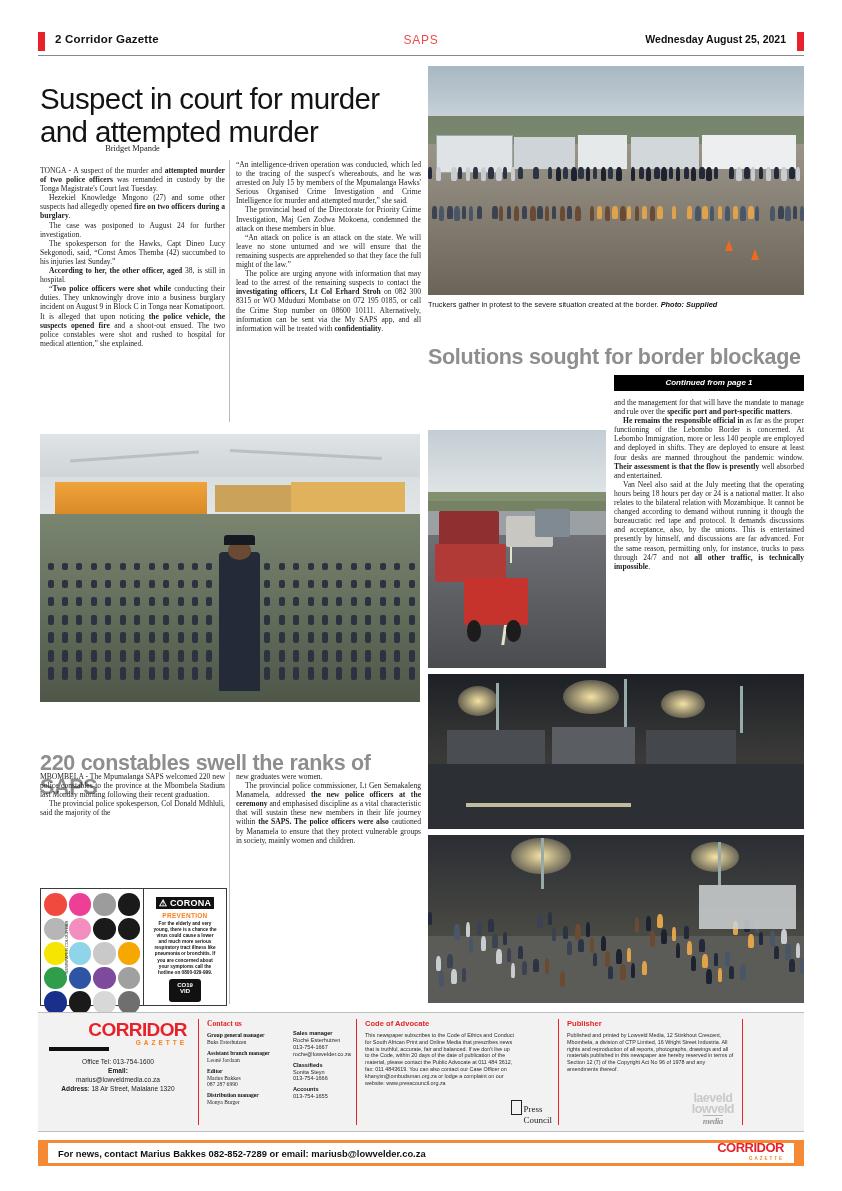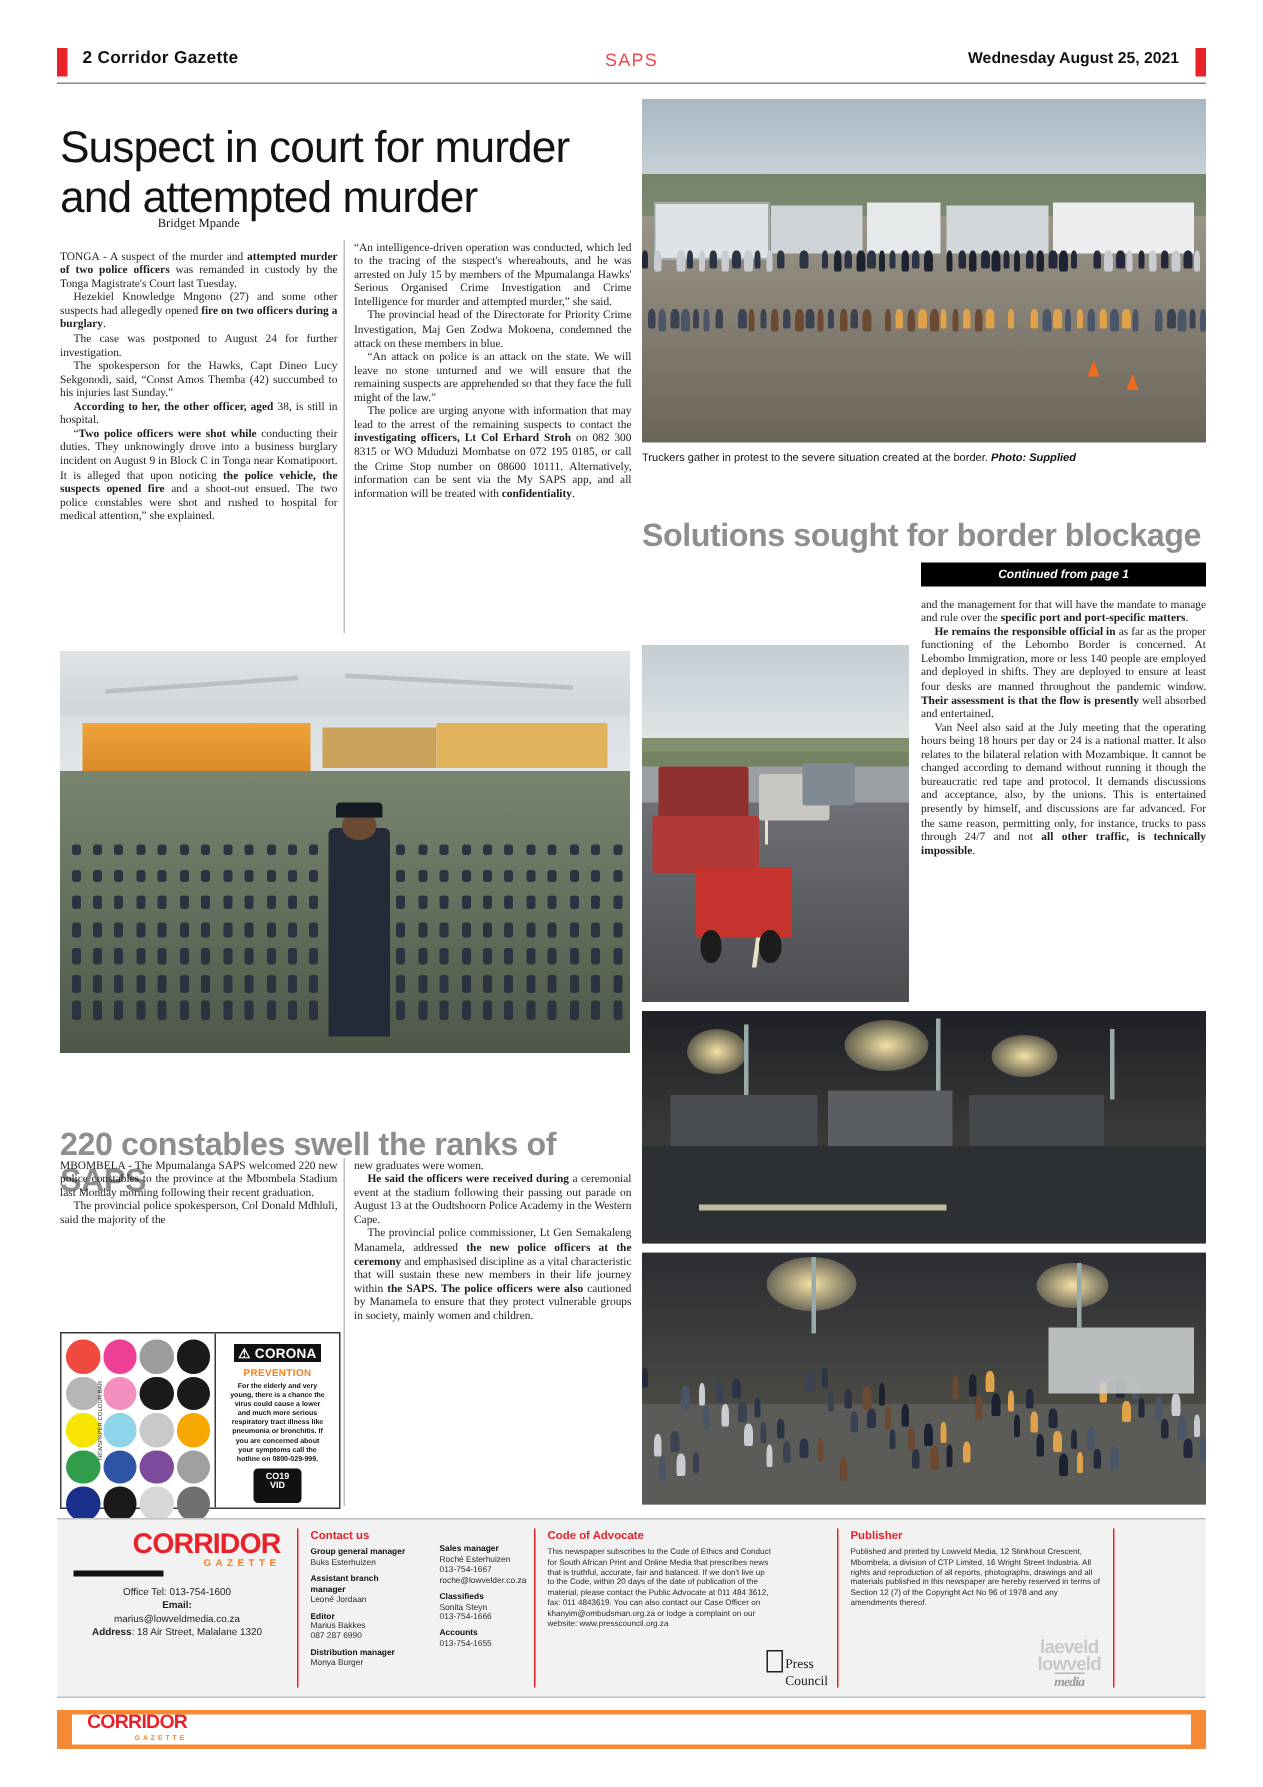--- a/index.html
+++ b/index.html
@@ -649,21 +649,20 @@
   </div>
 
   <h2 class="h3-main">220 constables swell the ranks of SAPS</h2>
   <div class="s3-divider"></div>
   <div class="body-col s3c1">
       <p class="noind">MBOMBELA - The Mpumalanga SAPS welcomed 220 new police constables to the province at the Mbombela Stadium last Monday morning following their recent graduation.</p>
       <p class="">The provincial police spokesperson, Col Donald Mdhluli, said the majority of the</p>
     </div>
   <div class="body-col s3c2">
       <p class="noind">new graduates were women.</p>
-      <p class=""><b>He said the officers were received during</b> a ceremonial event at the stadium following their passing out parade on August 13 at the Oudtshoorn Police Academy in the Western Cape.</p>
       <p class="">The provincial police commissioner, Lt Gen Semakaleng Manamela, addressed <b>the new police officers at the ceremony</b> and emphasised discipline as a vital characteristic that will sustain these new members in their life journey within <b>the SAPS. The police officers were also</b> cautioned by Manamela to ensure that they protect vulnerable groups in society, mainly women and children.</p>
     </div>
 
   <div class="corona-ad">
     <div class="dot-grid" id="dot-grid">
         <div class="dot" style="background: rgb(240, 74, 63);"></div>
         <div class="dot" style="background: rgb(238, 63, 150);"></div>
         <div class="dot" style="background: rgb(156, 156, 156);"></div>
         <div class="dot" style="background: rgb(26, 26, 26);"></div>
         <div class="dot" style="background: rgb(182, 182, 182);"></div>
@@ -709,21 +708,21 @@
       <div class="contact-lines">
         <span>Office Tel:</span>
         <span>013-754-1600</span><br>
         <b>Email:</b><br>
         <span>marius@lowveldmedia.co.za</span><br>
         <b>Address</b><span>: 18 Air Street, Malalane 1320</span>
       </div>
     </div>
     <div class="fsep" style="left:160px;"></div>
 
-    <div class="fcol" style="left:162px;width:82px;">
+    <div class="fcol" style="left:162px;width:82px;font-family:Liberation Serif, serif;">
       <div class="fhead">Contact us</div>
       <div class="ftxt" id="contact-entries">
           <div style="margin-bottom:4px;"><b>Group general manager</b><br><span>Buks Esterhuizen</span><br></div>
           <div style="margin-bottom:4px;"><b>Assistant branch manager</b><br><span>Leoné Jordaan</span><br></div>
           <div style="margin-bottom:4px;"><b>Editor</b><br><span>Marius Bakkes</span><br><span>087 287 6990</span><br></div>
           <div style="margin-bottom:4px;"><b>Distribution manager</b><br><span>Monya Burger</span><br></div>
         </div>
     </div>
 
     <div class="fcol" style="left:248px;width:88px;">
@@ -755,20 +754,21 @@
         <span class="lowveld-media">media</span>
       </div>
     </div>
     <div class="fsep" style="left:704px;"></div>
 
 
   </div>
 
   <div class="bottom-banner">
     <div class="bb-inner">
+      <div class="bb-text">For news, contact Marius Bakkes 082-852-7289 or email: mariusb@lowvelder.co.za</div>
       <div class="bb-logo">
         <span>CORRIDOR</span>
         <small>GAZETTE</small>
       </div>
     </div>
   </div>
 
 </div>
 
 </body></html>

